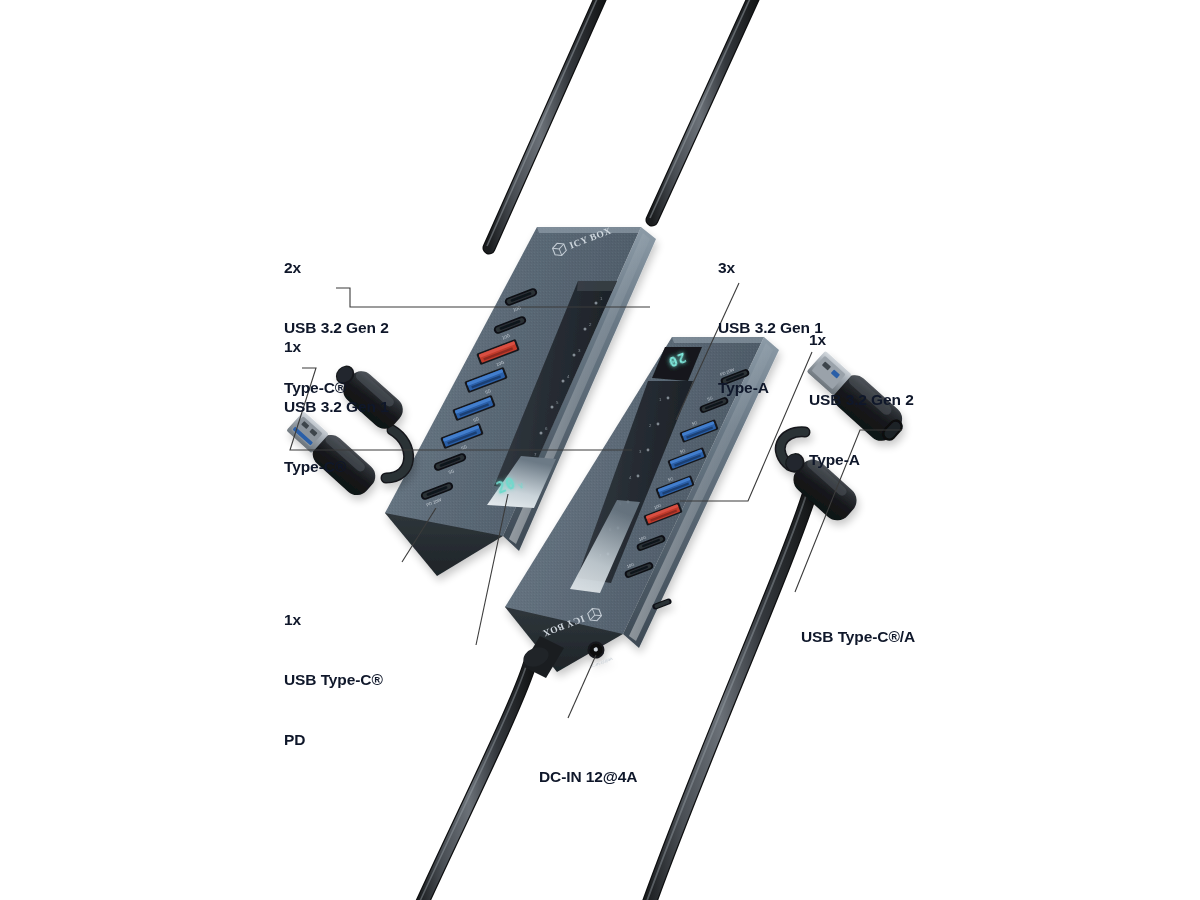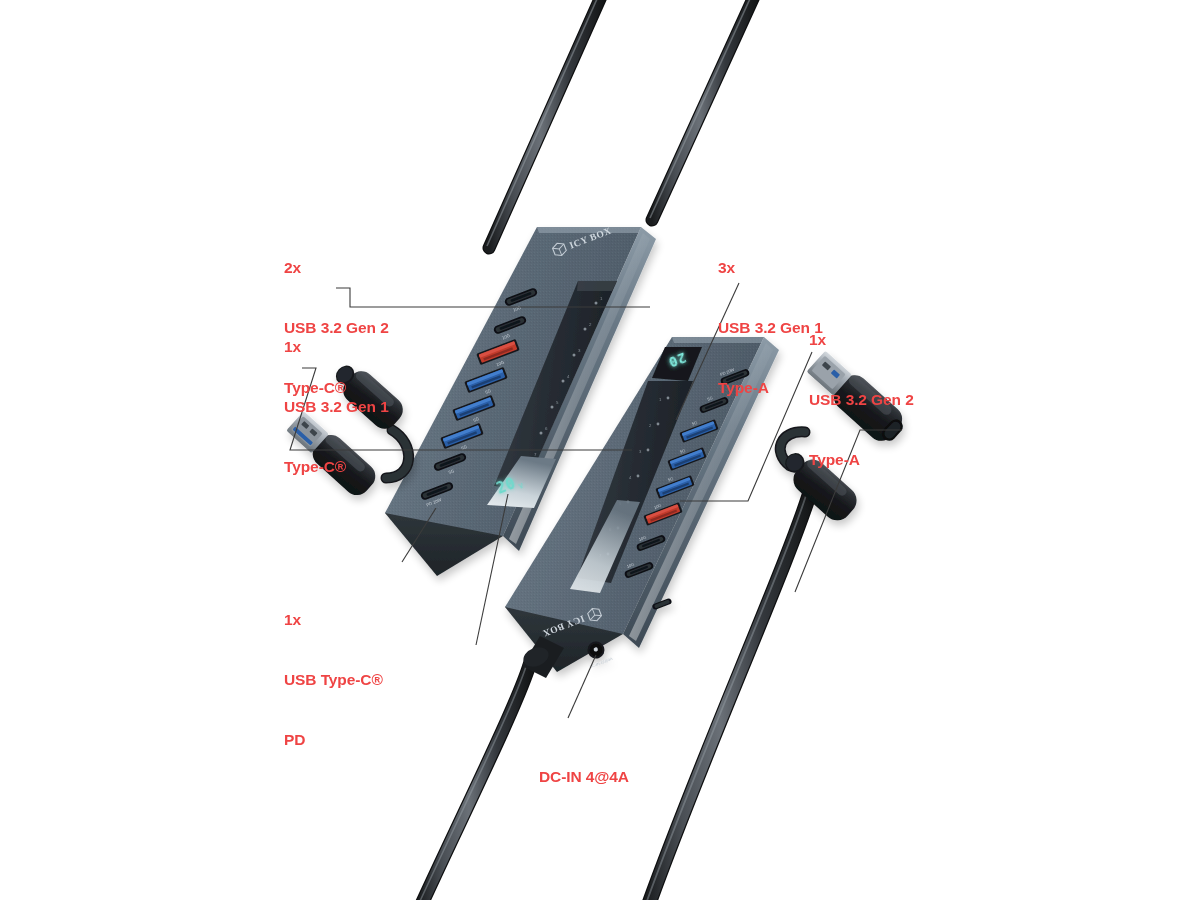--- a/index.html
+++ b/index.html
@@ -4,21 +4,21 @@
 <style>
   html,body{margin:0;padding:0;background:#ffffff;}
   body{width:1200px;height:900px;position:relative;overflow:hidden;
        font-family:"Liberation Sans","DejaVu Sans",sans-serif;color:#1a1a1a;}
 
   #stage{position:absolute;inset:0;width:1200px;height:900px;}
   #art{position:absolute;inset:0;}
 
   
   .callout{position:absolute;font-size:15.5px;line-height:20px;
-           font-weight:600;letter-spacing:-0.1px;color:#ef4444;white-space:pre;}
+           font-weight:600;letter-spacing:-0.1px;color:#0f172a;white-space:pre;}
   .callout .ln{display:block;}
 
   
   .leader{fill:none;stroke:#3b3b3b;stroke-width:1.1;}
 </style>
 </head>
 <body>
 
 <div id="stage">
 
@@ -445,29 +445,32 @@
   </div>
 
   <div class="callout" style="left:284px;top:570px">
     <span class="ln">1x</span>
     <span class="ln">USB Type-C®</span>
     <span class="ln">PD</span>
   </div>
 
 
   <div class="callout" style="left:539px;top:727px">
-    <span class="ln">DC-IN 4@4A</span>
+    <span class="ln">DC-IN 12@4A</span>
   </div>
 
   <div class="callout" style="left:718px;top:218px">
     <span class="ln">3x</span>
     <span class="ln">USB 3.2 Gen 1</span>
     <span class="ln">Type-A</span>
   </div>
 
   <div class="callout" style="left:809px;top:290px">
     <span class="ln">1x</span>
     <span class="ln">USB 3.2 Gen 2</span>
     <span class="ln">Type-A</span>
   </div>
 
+  <div class="callout" style="left:801px;top:587px">
+    <span class="ln">USB Type-C®/A</span>
+  </div>
 
 </div>
 
 </body></html>

